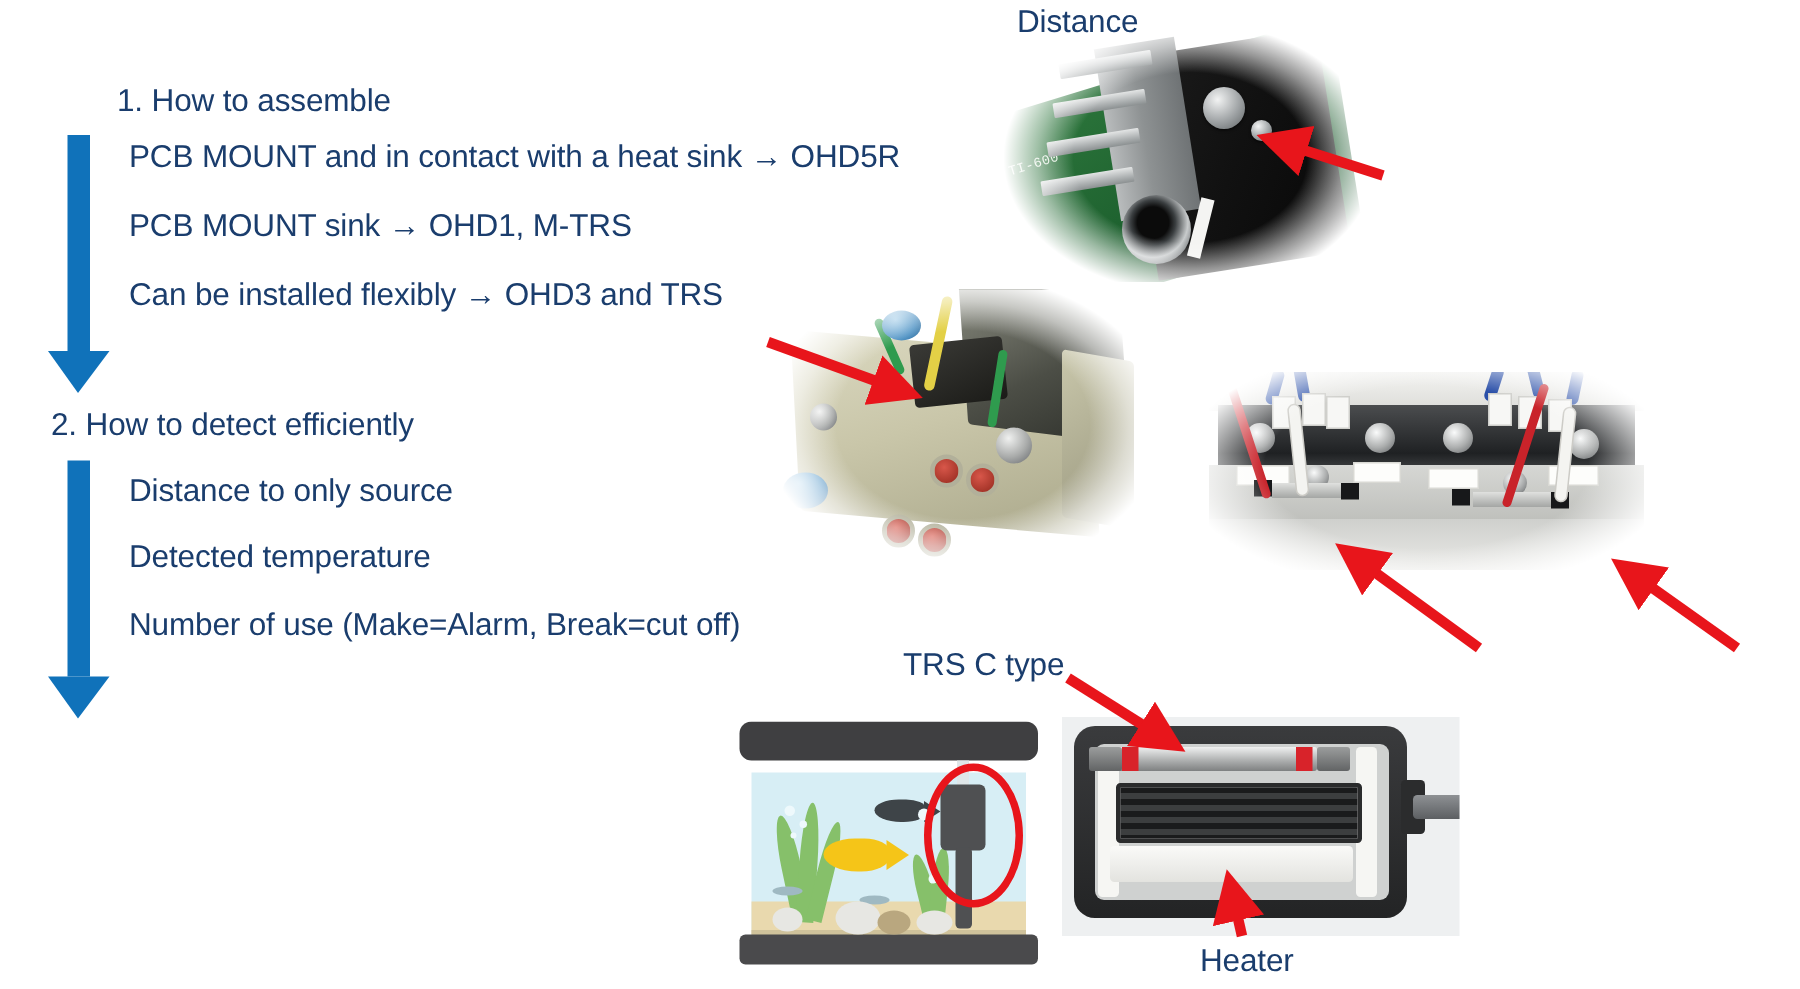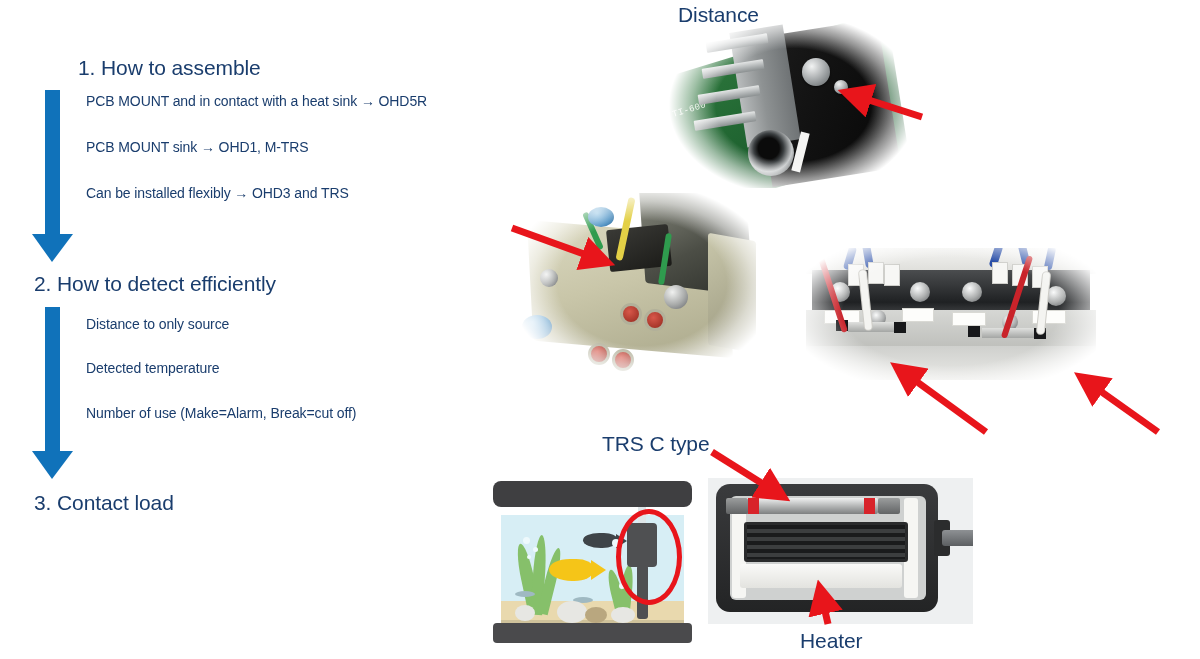--- a/index.html
+++ b/index.html
@@ -22,21 +22,21 @@
   .navy {
     position: absolute;
     color: #1a3d6d;
     white-space: nowrap;
     letter-spacing: -0.1px;
   }
   .heading {
     font-size: 21px;
   }
   .bullet {
-    font-size: 14px;
+    font-size: 21px;
   }
   .callout {
     font-size: 21px;
   }
 
   
   .blue-arrow {
     position: absolute;
   }
   .blue-arrow .shaft {
@@ -378,21 +378,20 @@
   <div class="navy bullet" style="left:86px; top:93px;">PCB MOUNT and in contact with a heat sink → OHD5R</div>
   <div class="navy bullet" style="left:86px; top:139px;">PCB MOUNT sink → OHD1, M-TRS</div>
   <div class="navy bullet" style="left:86px; top:185px;">Can be installed flexibly → OHD3 and TRS</div>
 
   <div class="navy heading" style="left:34px; top:272px;">2. How to detect efficiently</div>
 
   <div class="navy bullet" style="left:86px; top:316px;">Distance to only source</div>
   <div class="navy bullet" style="left:86px; top:360px;">Detected temperature</div>
   <div class="navy bullet" style="left:86px; top:405px;text-align:right;">Number of use (Make=Alarm, Break=cut off)</div>
 
-  <div class="navy heading" style="left:34px; top:491px;">3.  Contact load</div>
 
   <div class="blue-arrow" style="left:32px; top:90px; width:41px; height:172px;">
     <div class="shaft" style="height:144px;"></div>
     <div class="head" style="top:144px;"></div>
   </div>
 
   <div class="blue-arrow" style="left:32px; top:307px; width:41px; height:172px;">
     <div class="shaft" style="height:144px;"></div>
     <div class="head" style="top:144px;"></div>
   </div>

